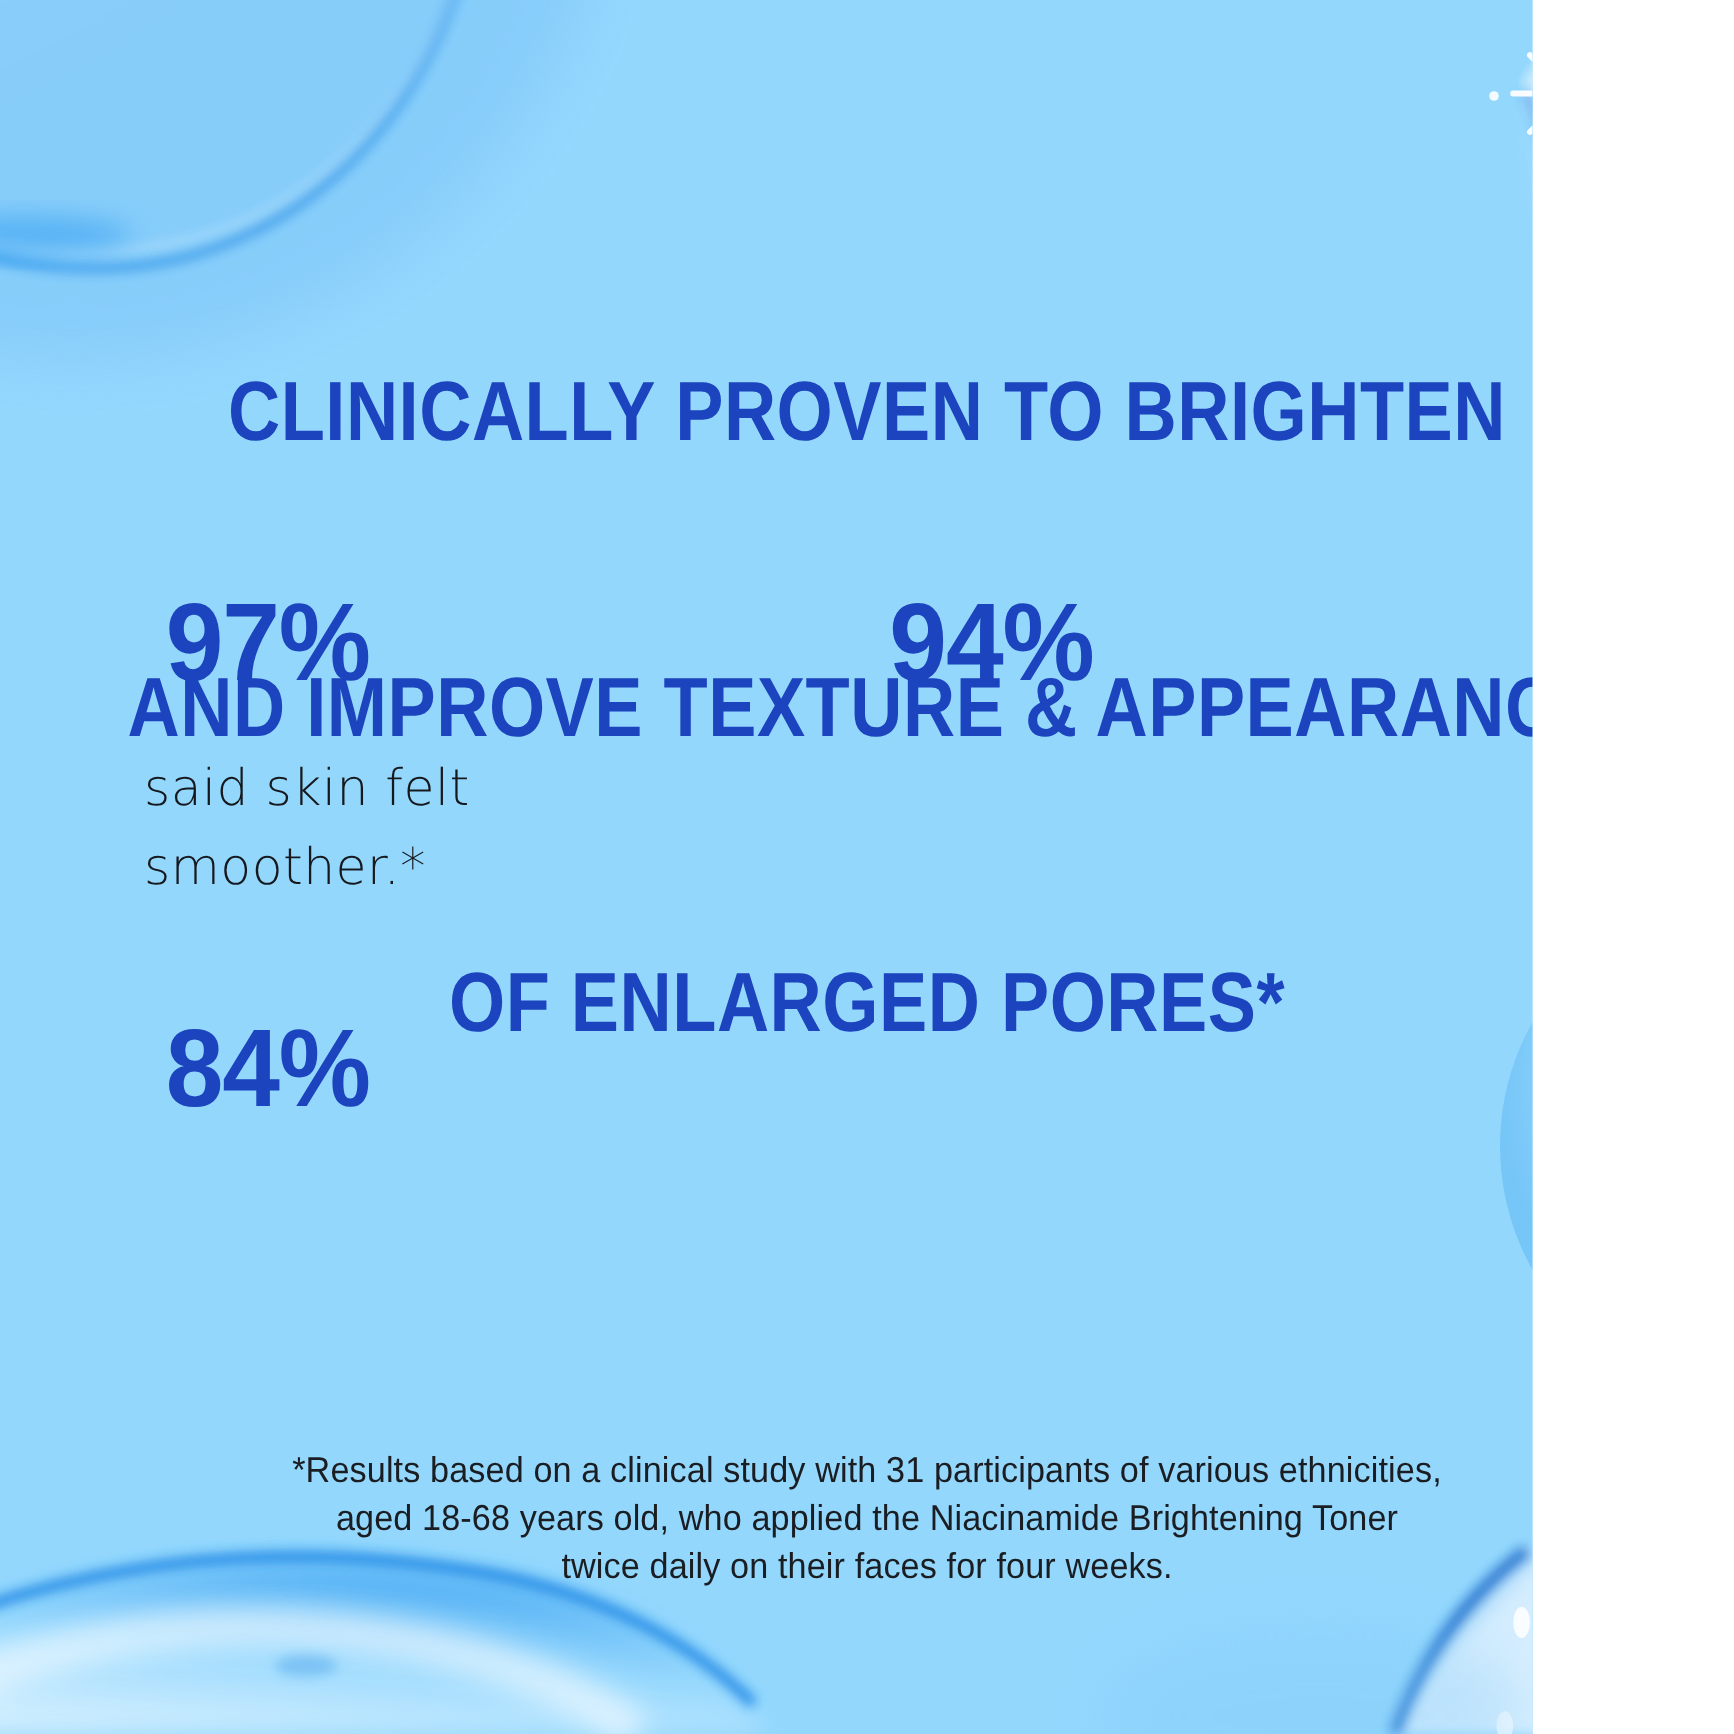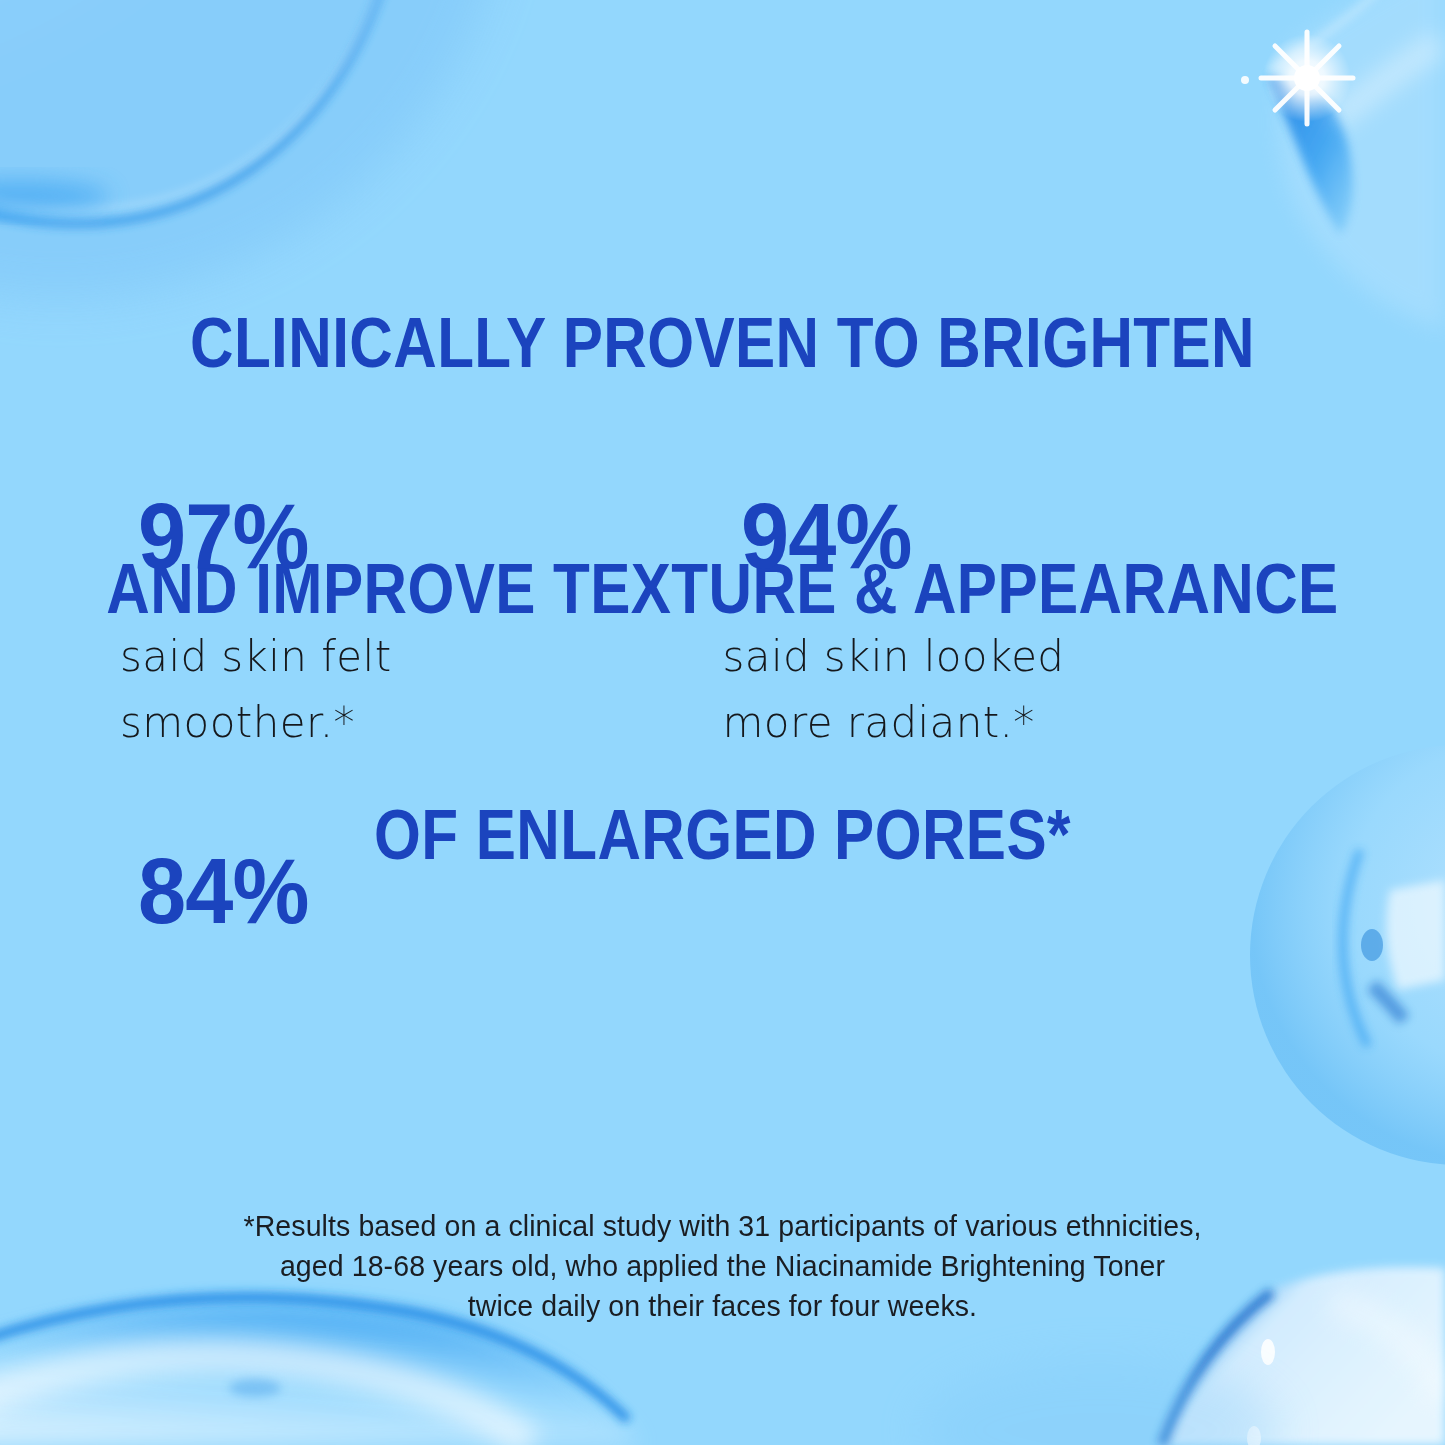--- a/index.html
+++ b/index.html
@@ -8,21 +8,21 @@
   }
   body {
     width: 1445px;
     height: 1445px;
     overflow: hidden;
     font-family: "Liberation Sans", sans-serif;
   }
 
   #poster {
     position: relative;
-    width: 1445px;
+    width: 1277px;
     height: 1445px;
     background: #93d7fd;
     overflow: hidden;
   }
 
   
   .bg-layer {
     position: absolute;
     inset: 0;
     overflow: hidden;
@@ -233,22 +233,20 @@
     <div class="stats">
 
       <div class="stat-cell">
         <span class="stat-value">97%</span>
         <span class="stat-caption">said skin felt
 smoother.*</span>
       </div>
 
       <div class="stat-cell">
         <span class="stat-value">94%</span>
-        <span class="stat-caption">said skin looked
-more radiant.*</span>
       </div>
 
       <div class="stat-cell">
         <span class="stat-value">84%</span>
       </div>
 
 
     </div>
 
     <div class="footnote">*Results based on a clinical study with 31 participants of various ethnicities,

